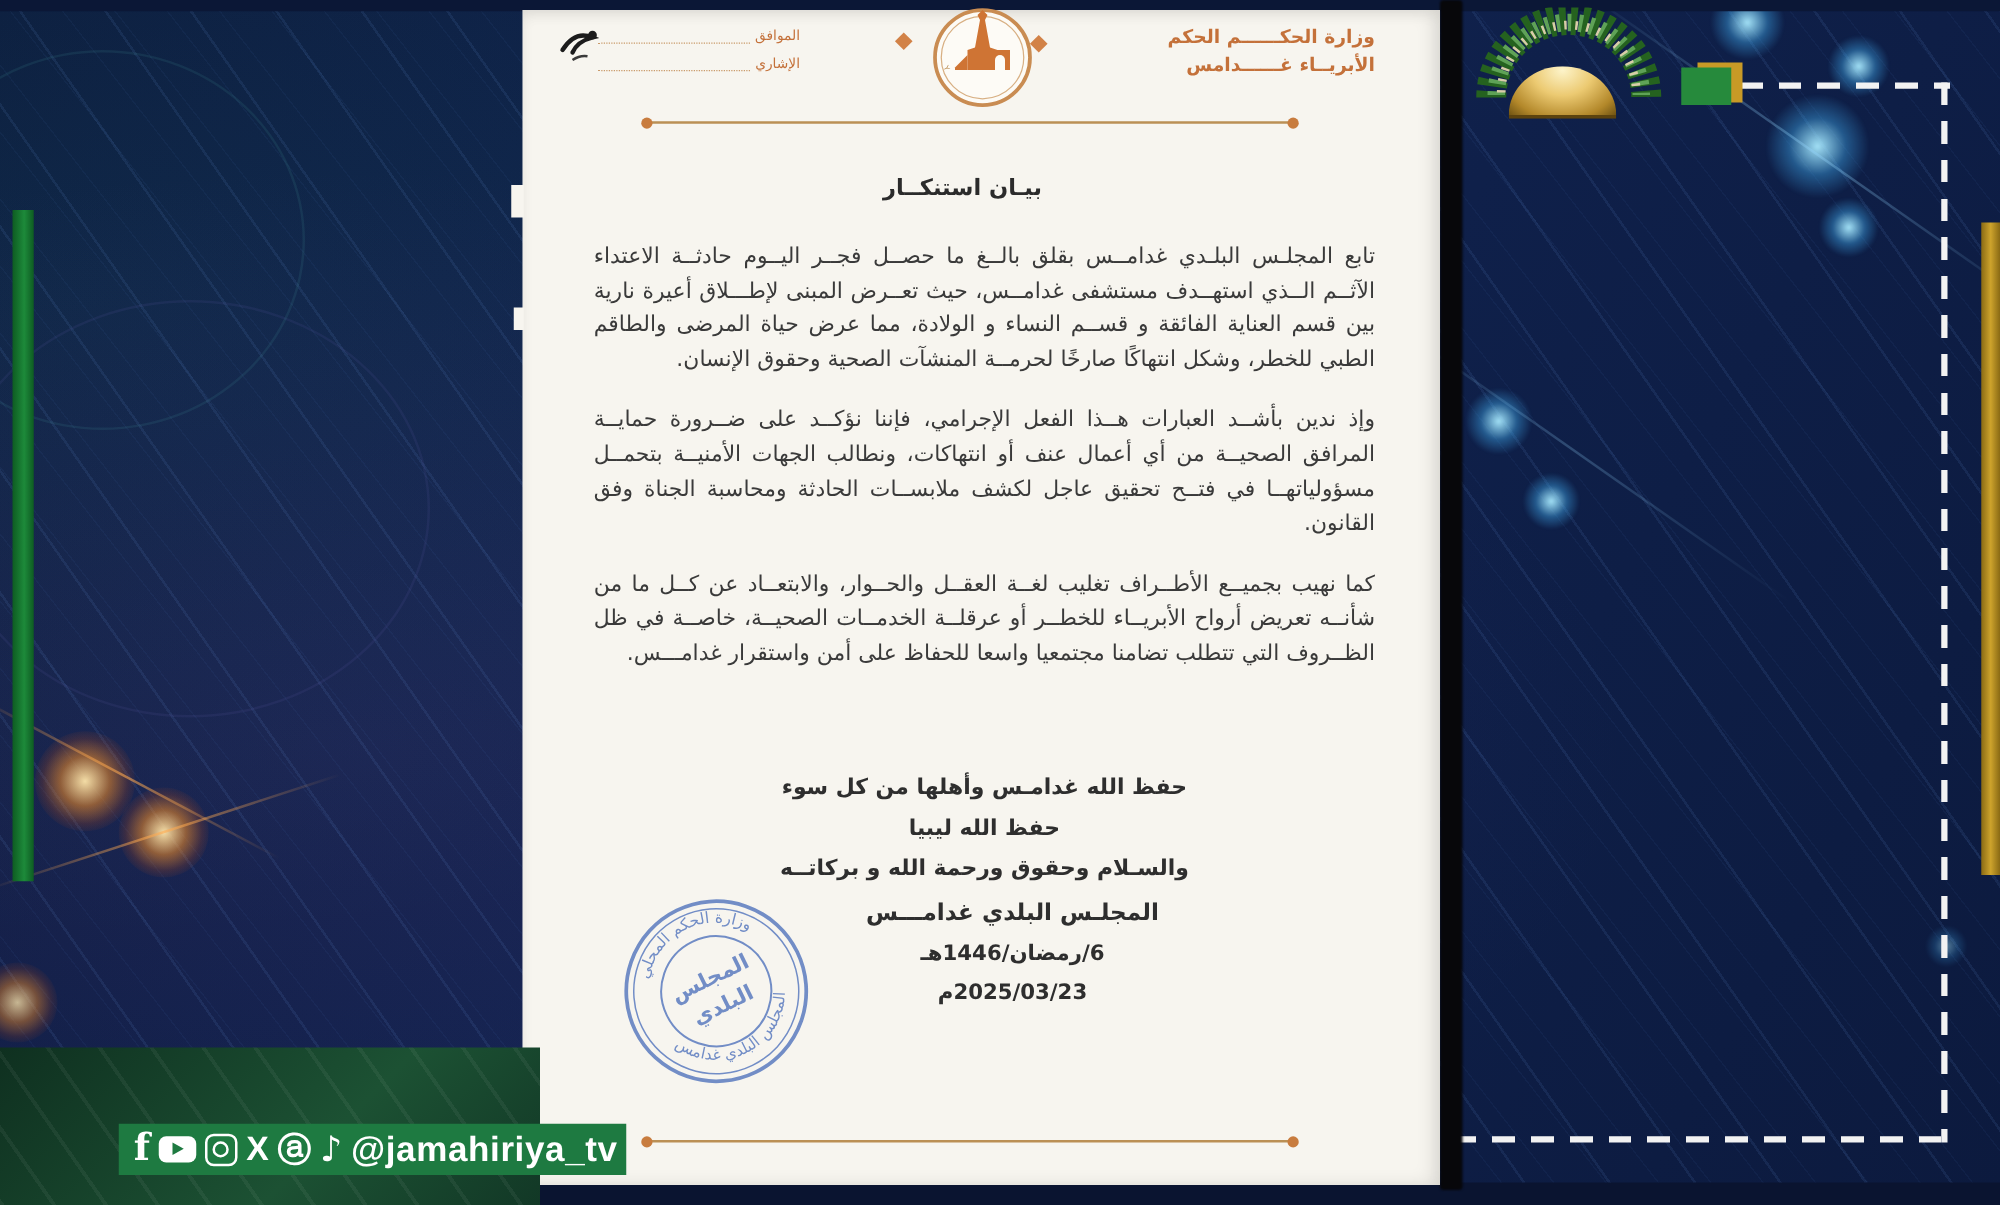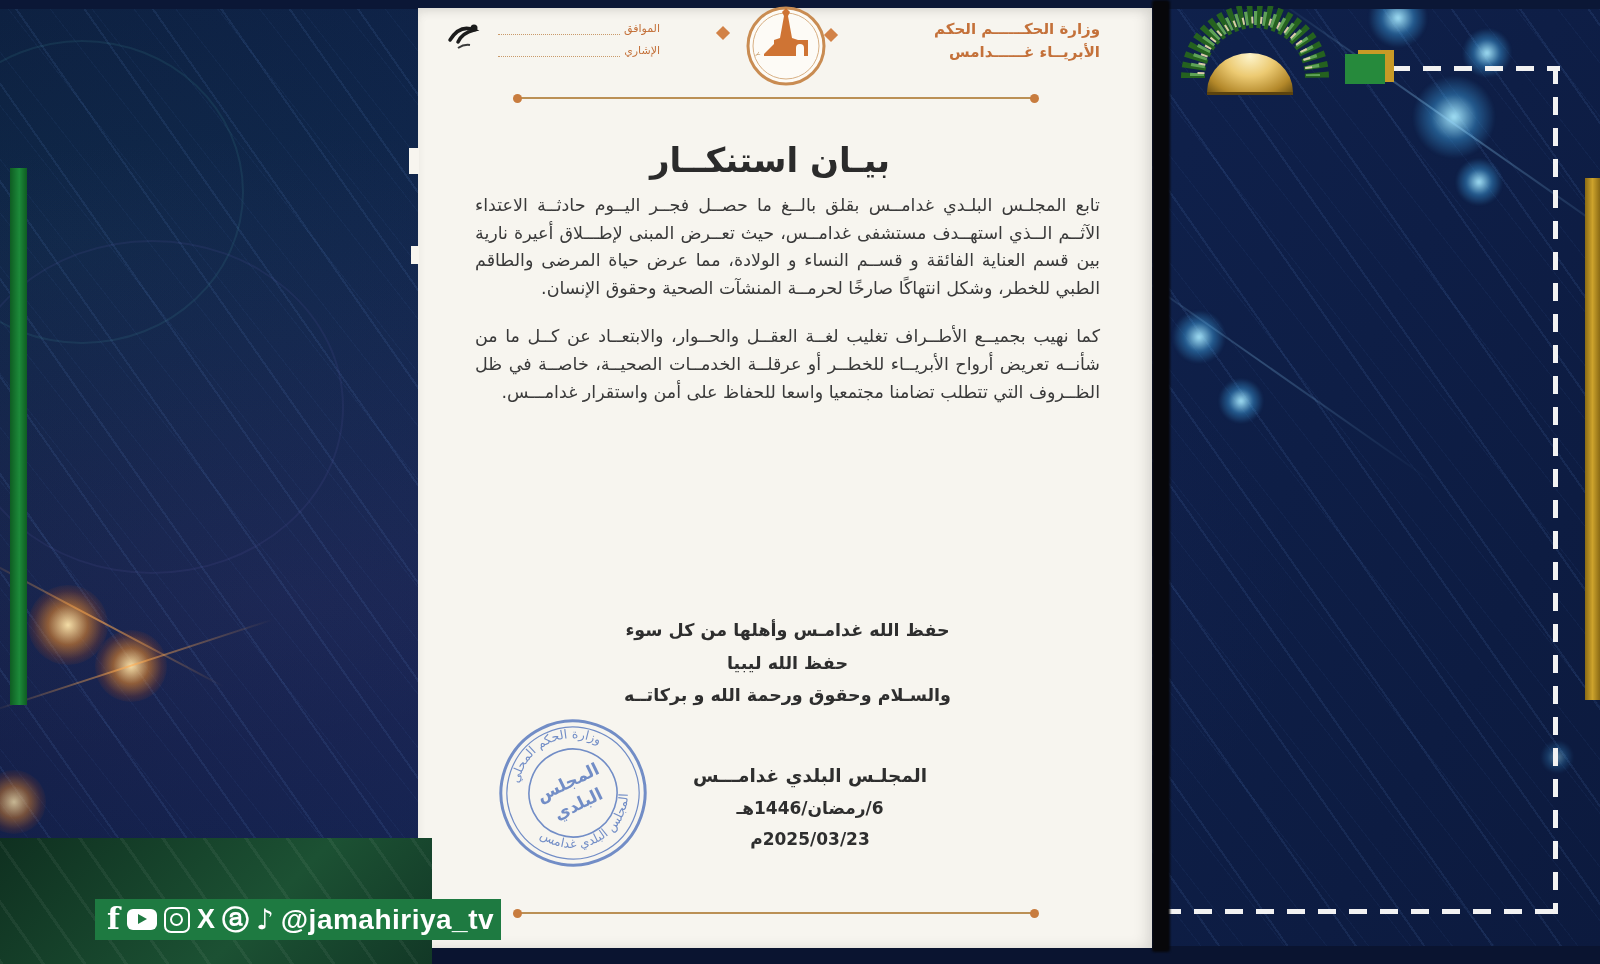--- a/index.html
+++ b/index.html
@@ -42,34 +42,34 @@
 
   
   .paper{position:absolute;left:418px;top:8px;width:734px;height:940px;background:#f7f5ef;
     box-shadow:inset -6px 0 14px rgba(0,0,0,0.10), inset 0 4px 10px rgba(0,0,0,0.05);}
   .paper-shadow{position:absolute;left:1152px;top:0px;width:18px;height:952px;background:#07070a;border-radius:3px;filter:blur(1px);}
   .tear{position:absolute;background:#f7f5ef;}
 
   .doc-rtl{direction:rtl;}
   .ministry{position:absolute;right:52px;top:10px;text-align:right;color:#c4713a;
     font-size:15px;line-height:23px;font-weight:bold;}
-  .fields{position:absolute;left:80px;top:14px;width:162px;color:#c4713a;font-size:11px;direction:rtl;}
+  .fields{position:absolute;left:60px;top:14px;width:162px;color:#c4713a;font-size:11px;direction:rtl;}
   .fieldrow{display:flex;align-items:flex-end;gap:4px;margin-bottom:9px;}
   .leader{flex:1;border-bottom:1.5px dotted #c99a6a;height:10px;}
   .hdr-dot{position:absolute;width:10px;height:10px;background:#d28247;transform:rotate(45deg);}
   .sep{position:absolute;left:99px;width:518px;height:2px;background:#bb9055;}
   .sep .enddot{position:absolute;top:-3.5px;width:9px;height:9px;border-radius:50%;background:#c87c3e;}
   .doc-title{position:absolute;left:0;right:30px;top:132px;text-align:center;
-    font-size:34px;font-weight:bold;color:#2b2b2b;}
+    font-size:18px;font-weight:bold;color:#2b2b2b;}
   .bodytext{position:absolute;left:57px;width:625px;top:184px;direction:rtl;
     text-align:justify;color:#3a3a3a;font-size:17.5px;line-height:27.6px;}
   .bodytext p{margin:0 0 21px 0;}
   .closing{position:absolute;left:57px;width:625px;top:606px;text-align:center;direction:rtl;
     color:#2e2e2e;font-weight:bold;font-size:17.5px;line-height:32.5px;}
-  .signature{position:absolute;left:182px;width:420px;top:712px;text-align:center;direction:rtl;color:#2e2e2e;margin-top:45px;}
+  .signature{position:absolute;left:182px;width:420px;top:712px;text-align:center;direction:rtl;color:#2e2e2e;}
   .sig-name{font-size:18.5px;font-weight:bold;margin-bottom:12px;}
   .sig-date{font-size:17px;font-weight:bold;margin-bottom:11px;}
   .stampwrap{position:absolute;left:70px;top:700px;width:170px;height:170px;transform:rotate(-26deg);opacity:.82;}
 
   
   .greenblock{position:absolute;left:0;top:838px;width:432px;height:126px;
     background:linear-gradient(135deg,#0f3020 0%, #1c5133 60%, #123826 100%);}
   .greenblock::after{content:"";position:absolute;inset:0;
     background:repeating-linear-gradient(55deg, rgba(255,255,255,0.05) 0 3px, transparent 3px 34px);}
   .socialbar{position:absolute;left:95px;top:899px;width:406px;height:41px;background:#1e7a41;
@@ -188,20 +188,21 @@
 
     <div class="sep" style="top:89px;">
       <span class="enddot" style="left:-4px;"></span>
       <span class="enddot" style="right:-4px;"></span>
     </div>
 
     <div class="doc-title">بيـان استنكــار</div>
 
     <div class="bodytext">
       <p>تابع المجلـس البلـدي غدامــس بقلق بالــغ ما حصــل فجــر اليــوم حادثــة الاعتداء الآثــم الــذي استهــدف مستشفى غدامــس، حيث تعــرض المبنى لإطـــلاق أعيرة نارية بين قسم العناية الفائقة و قســم النساء و الولادة، مما عرض حياة المرضى والطاقم الطبي للخطر، وشكل انتهاكًا صارخًا لحرمــة المنشآت الصحية وحقوق الإنسان.</p>
+      <p>وإذ ندين بأشــد العبارات هــذا الفعل الإجرامي، فإننا نؤكــد على ضــرورة حمايــة المرافق الصحيــة من أي أعمال عنف أو انتهاكات، ونطالب الجهات الأمنيــة بتحمــل مسؤولياتهــا في فتــح تحقيق عاجل لكشف ملابســات الحادثة ومحاسبة الجناة وفق القانون.</p>
       <p>كما نهيب بجميــع الأطــراف تغليب لغــة العقــل والحــوار، والابتعــاد عن كــل ما من شأنــه تعريض أرواح الأبريــاء للخطــر أو عرقلــة الخدمــات الصحيــة، خاصــة في ظل الظــروف التي تتطلب تضامنا مجتمعيا واسعا للحفاظ على أمن واستقرار غدامـــس.</p>
     </div>
 
     <div class="closing">
       <div>حفظ الله غدامـس وأهلها من كل سوء</div>
       <div>حفظ الله ليبيا</div>
       <div>والسـلام وحقوق ورحمة الله و بركاتــه</div>
     </div>
 
     <div class="signature">

